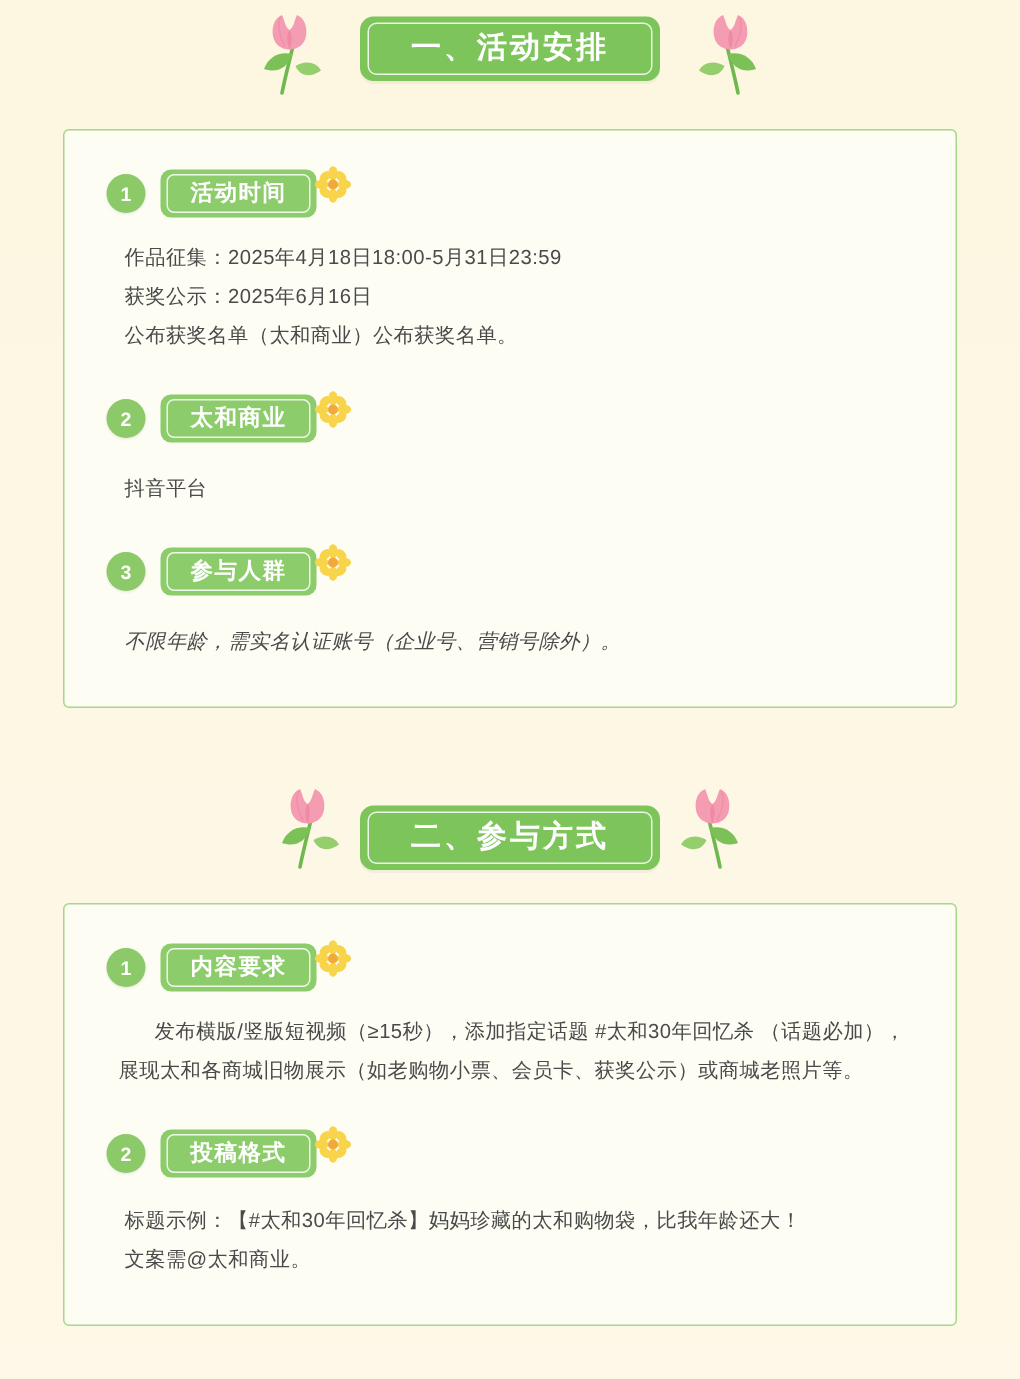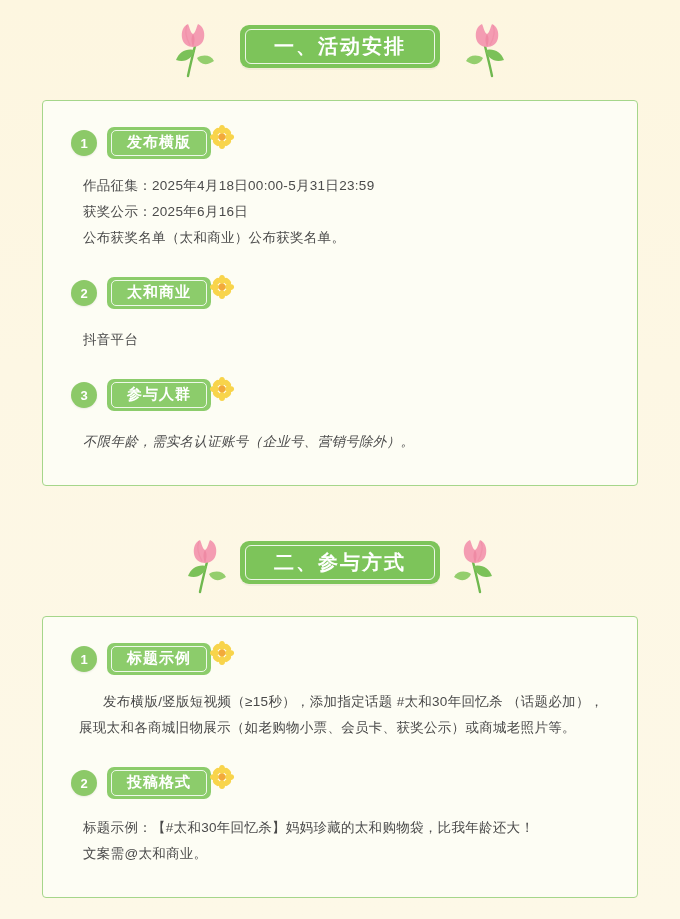--- a/index.html
+++ b/index.html
@@ -129,28 +129,28 @@
     margin: 14px 0 0 12px;
     letter-spacing: 0.3px;
   }
   .body-text.indent {
     text-indent: 24px;
     margin-left: 8px;
     margin-right: 4px;
   }
   .gap-lg { height: 26px; }
 
-  .sec2-top { margin-top: 44px; }
+  .sec2-top { margin-top: 44px; align-items: flex-end; }
 </style>
 </head>
 <body>
 
 <div class="page">
 
-  <div class="section-head" style="padding-top:14px;gap:20px;">
+  <div class="section-head" style="padding-top:0;gap:20px;">
     <div class="flower">
       <svg viewBox="0 0 54 64" width="54" height="64">
         <path d="M30 28 C26 44 24 52 22 62" stroke="#6fb84f" stroke-width="2.4" fill="none" stroke-linecap="round"></path>
         <path d="M29 36 C20 34 13 38 10 46 C19 49 26 45 29 36 Z" fill="#7bc158"></path>
         <path d="M31 44 C37 40 45 41 48 47 C41 52 34 51 31 44 Z" fill="#94ce6d"></path>
         <path d="M22 10 C17 12 15 18 16 24 C17 30 22 33 27 33 C32 33 37 30 38 24 C39 18 37 12 32 10 C30 14 30 18 27 20 C24 18 24 14 22 10 Z" fill="#f49cb2"></path>
         <path d="M27 20 C25 23 25 28 27 33 C29 28 29 23 27 20 Z" fill="#ef8aa4"></path>
         <path d="M21 11 C19 16 20 24 24 31" stroke="#ef8aa4" stroke-width="1.2" fill="none" opacity="0.6"></path>
       </svg>
     </div>
@@ -169,40 +169,40 @@
       </svg>
     </div>
   </div>
 
   <div class="card">
 
     <div class="item">
       <div class="num-circle">1</div>
       <div class="pill">
         <div class="inner-border"></div>
-        <span>发布横版</span>
+        <span>活动时间</span>
       </div>
       <div class="daisy">
         <svg viewBox="0 0 26 26" width="26" height="26">
           <g fill="#f8d44b">
             <ellipse cx="13" cy="5.5" rx="3.1" ry="4.6"></ellipse>
             <ellipse cx="13" cy="20.5" rx="3.1" ry="4.6"></ellipse>
             <ellipse cx="5.5" cy="13" rx="4.6" ry="3.1"></ellipse>
             <ellipse cx="20.5" cy="13" rx="4.6" ry="3.1"></ellipse>
             <ellipse cx="7.7" cy="7.7" rx="4.3" ry="2.9" transform="rotate(-45 7.7 7.7)"></ellipse>
             <ellipse cx="18.3" cy="18.3" rx="4.3" ry="2.9" transform="rotate(-45 18.3 18.3)"></ellipse>
             <ellipse cx="18.3" cy="7.7" rx="4.3" ry="2.9" transform="rotate(45 18.3 7.7)"></ellipse>
             <ellipse cx="7.7" cy="18.3" rx="4.3" ry="2.9" transform="rotate(45 7.7 18.3)"></ellipse>
           </g>
           <circle cx="13" cy="13" r="3.4" fill="#f2a93b"></circle>
         </svg>
       </div>
     </div>
     <div class="body-text">
-      <div>作品征集：2025年4月18日00:00-5月31日23:59</div>
+      <div>作品征集：2025年4月18日18:00-5月31日23:59</div>
       <div>获奖公示：2025年6月16日</div>
       <div>公布获奖名单（太和商业）公布获奖名单。</div>
     </div>
 
     <div class="gap-lg"></div>
 
     <div class="item">
       <div class="num-circle">2</div>
       <div class="pill">
         <div class="inner-border"></div>
@@ -284,21 +284,21 @@
       </svg>
     </div>
   </div>
 
   <div class="card">
 
     <div class="item">
       <div class="num-circle">1</div>
       <div class="pill">
         <div class="inner-border"></div>
-        <span>标题示例</span>
+        <span>内容要求</span>
       </div>
       <div class="daisy">
         <svg viewBox="0 0 26 26" width="26" height="26">
           <g fill="#f8d44b">
             <ellipse cx="13" cy="5.5" rx="3.1" ry="4.6"></ellipse>
             <ellipse cx="13" cy="20.5" rx="3.1" ry="4.6"></ellipse>
             <ellipse cx="5.5" cy="13" rx="4.6" ry="3.1"></ellipse>
             <ellipse cx="20.5" cy="13" rx="4.6" ry="3.1"></ellipse>
             <ellipse cx="7.7" cy="7.7" rx="4.3" ry="2.9" transform="rotate(-45 7.7 7.7)"></ellipse>
             <ellipse cx="18.3" cy="18.3" rx="4.3" ry="2.9" transform="rotate(-45 18.3 18.3)"></ellipse>

